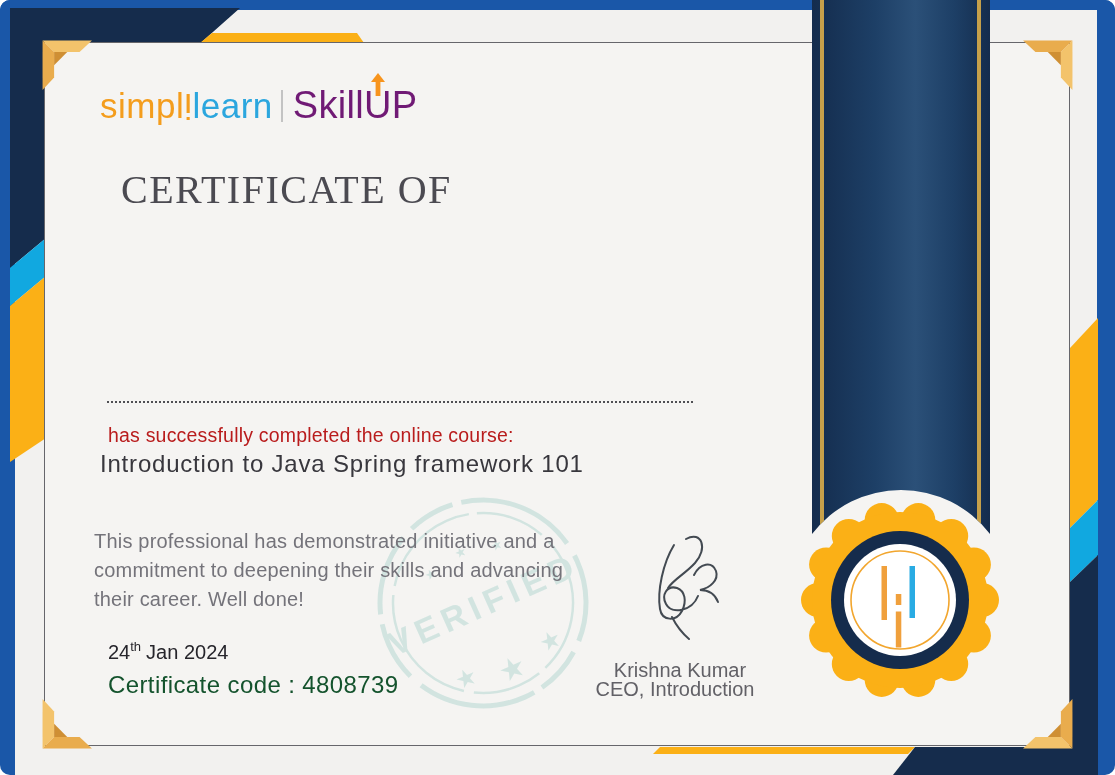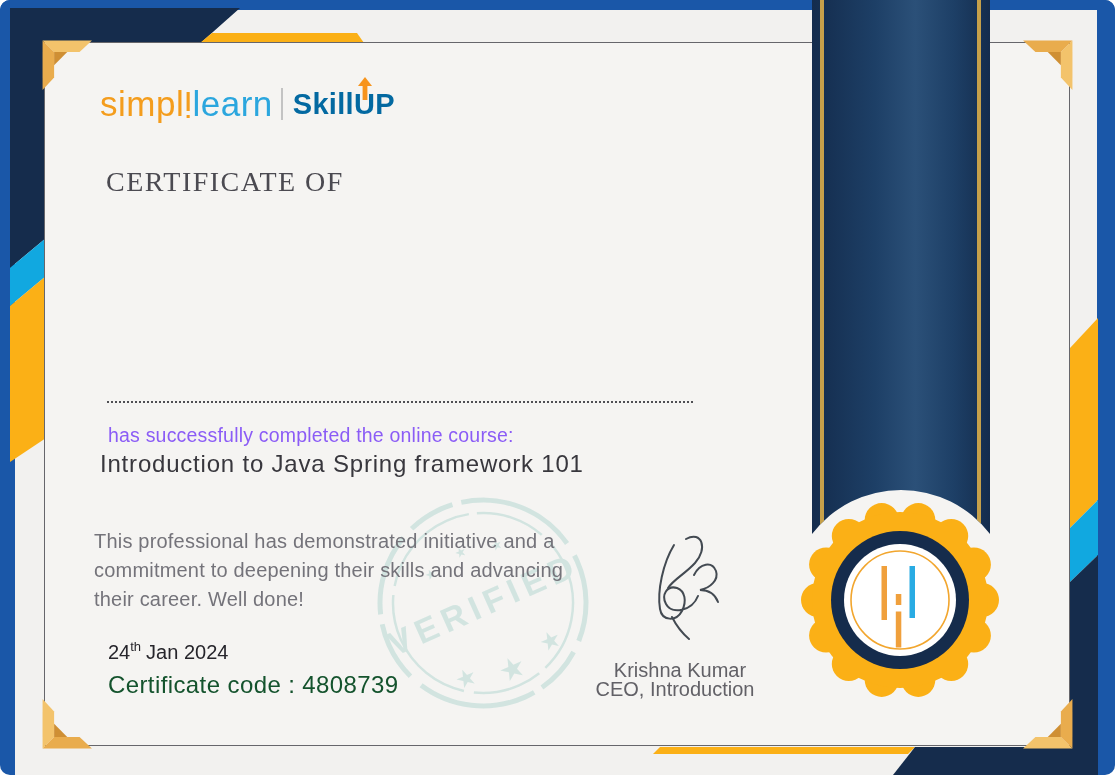--- a/index.html
+++ b/index.html
@@ -17,32 +17,32 @@
     background:#f5f4f2;border:1.5px solid #66666b;box-sizing:border-box;
     z-index:1;
   }
 
   
   .logo{left:100px;top:84px;z-index:6;display:flex;align-items:center;white-space:nowrap;}
   .logo .simpli{font-size:35px;letter-spacing:.5px;color:#f49d1d;font-weight:400;}
   .logo .flip-i{display:inline-block;transform:scaleY(-1);color:#f49d1d;}
   .logo .learn{color:#2ba6de;}
   .logo .logo-divider{width:2px;height:32px;background:#c3c3c3;margin:0 10px 0 8px;}
-  .logo .skillup{font-size:29px;font-weight:bold;color:#0369a1;letter-spacing:.3px;}
+  .logo .skillup{font-size:38px;font-weight:normal;color:#701a75;letter-spacing:.3px;}
   .logo .u-wrap{position:relative;display:inline-block;}
   .logo .u-arrow{position:absolute;left:50%;top:-11px;transform:translateX(-50%);}
 
   .title-block{left:106px;top:166px;z-index:6;color:#4b4a51;font-family:"Liberation Serif","DejaVu Serif",serif;}
-  .title-1{font-size:28px;letter-spacing:1.5px;}
+  .title-1{font-size:40px;letter-spacing:1.5px;margin-left:15px;}
   .title-2{font-size:63px;letter-spacing:3px;margin-top:2px;}
 
   .recipient{left:107px;top:355px;z-index:6;font-size:38px;color:#1f2228;letter-spacing:.3px;}
   .dotted-line{left:107px;top:401px;width:586px;border-bottom:2px dotted #4f4f54;z-index:6;}
 
-  .subtitle{left:108px;top:424px;z-index:6;font-size:19.5px;color:#8b5cf6;letter-spacing:.2px;}
+  .subtitle{left:108px;top:424px;z-index:6;font-size:19.5px;color:#b91c1c;letter-spacing:.2px;}
   .course{left:100px;top:450px;z-index:6;font-size:24px;color:#38373d;letter-spacing:.8px;}
 
   .description{left:94px;top:527px;z-index:6;font-size:20px;color:#74737a;line-height:29px;letter-spacing:.2px;}
 
   .date-line{left:108px;top:639px;z-index:6;font-size:20px;color:#26252b;}
   .date-line sup{font-size:13px;margin-top:33px;}
   .date-rest{margin-left:5px;}
   .code-line{left:108px;top:671px;z-index:6;font-size:24px;color:#14532d;letter-spacing:.4px;}
 
   .signature-svg{left:632px;top:533px;z-index:6;}

